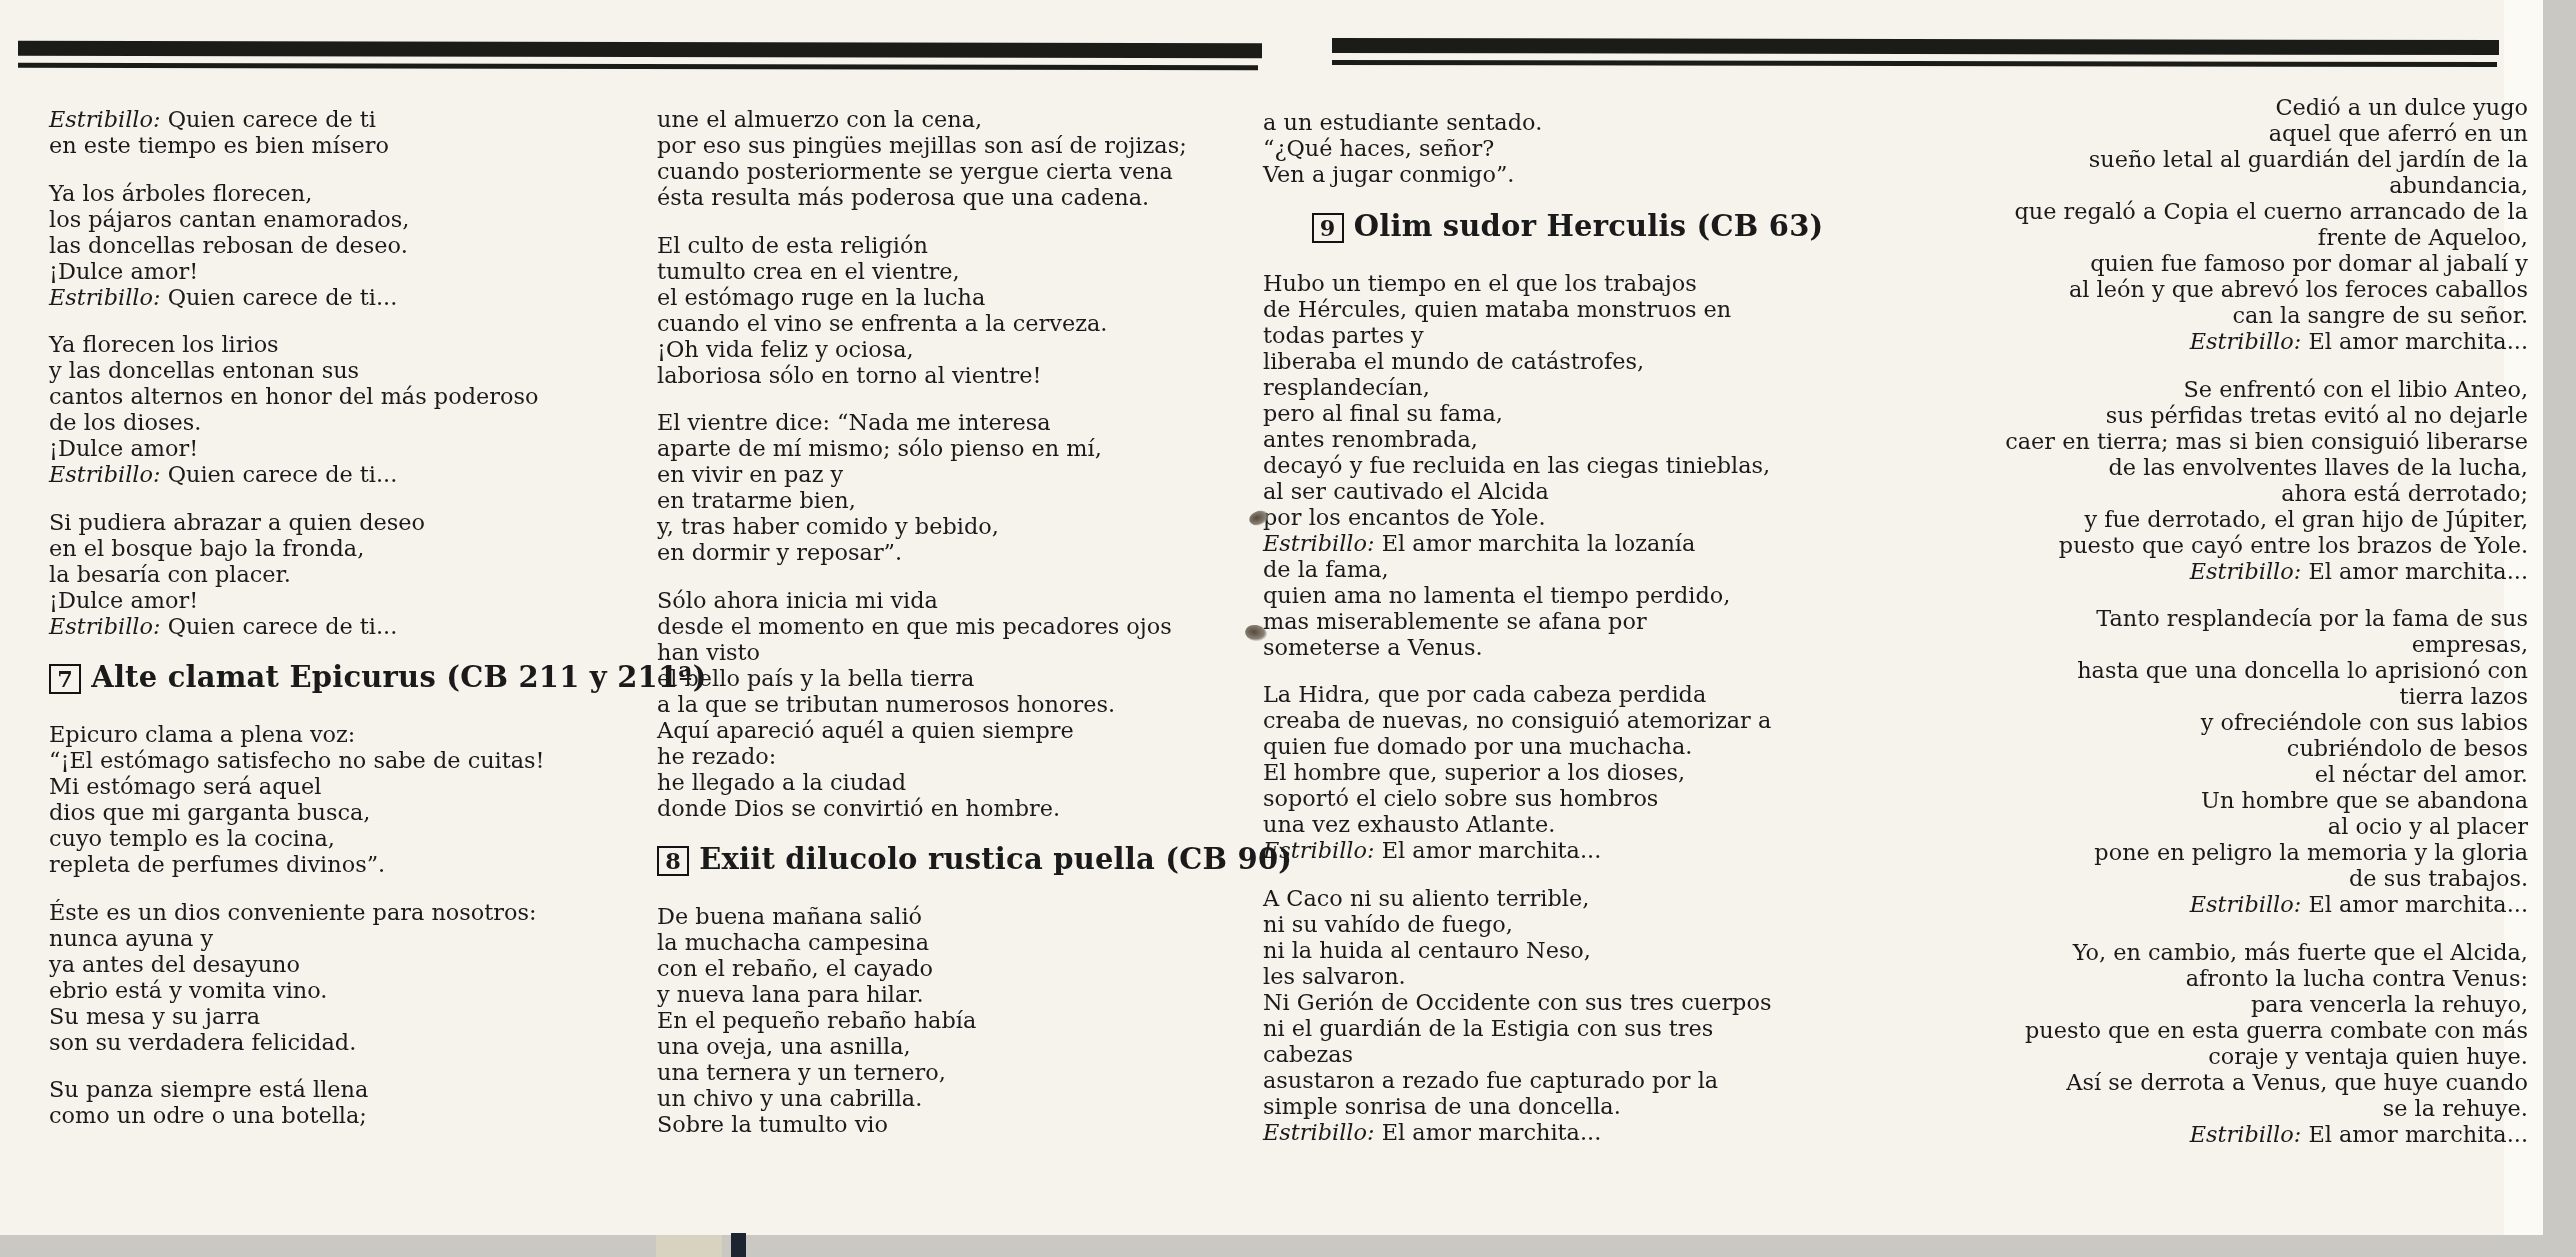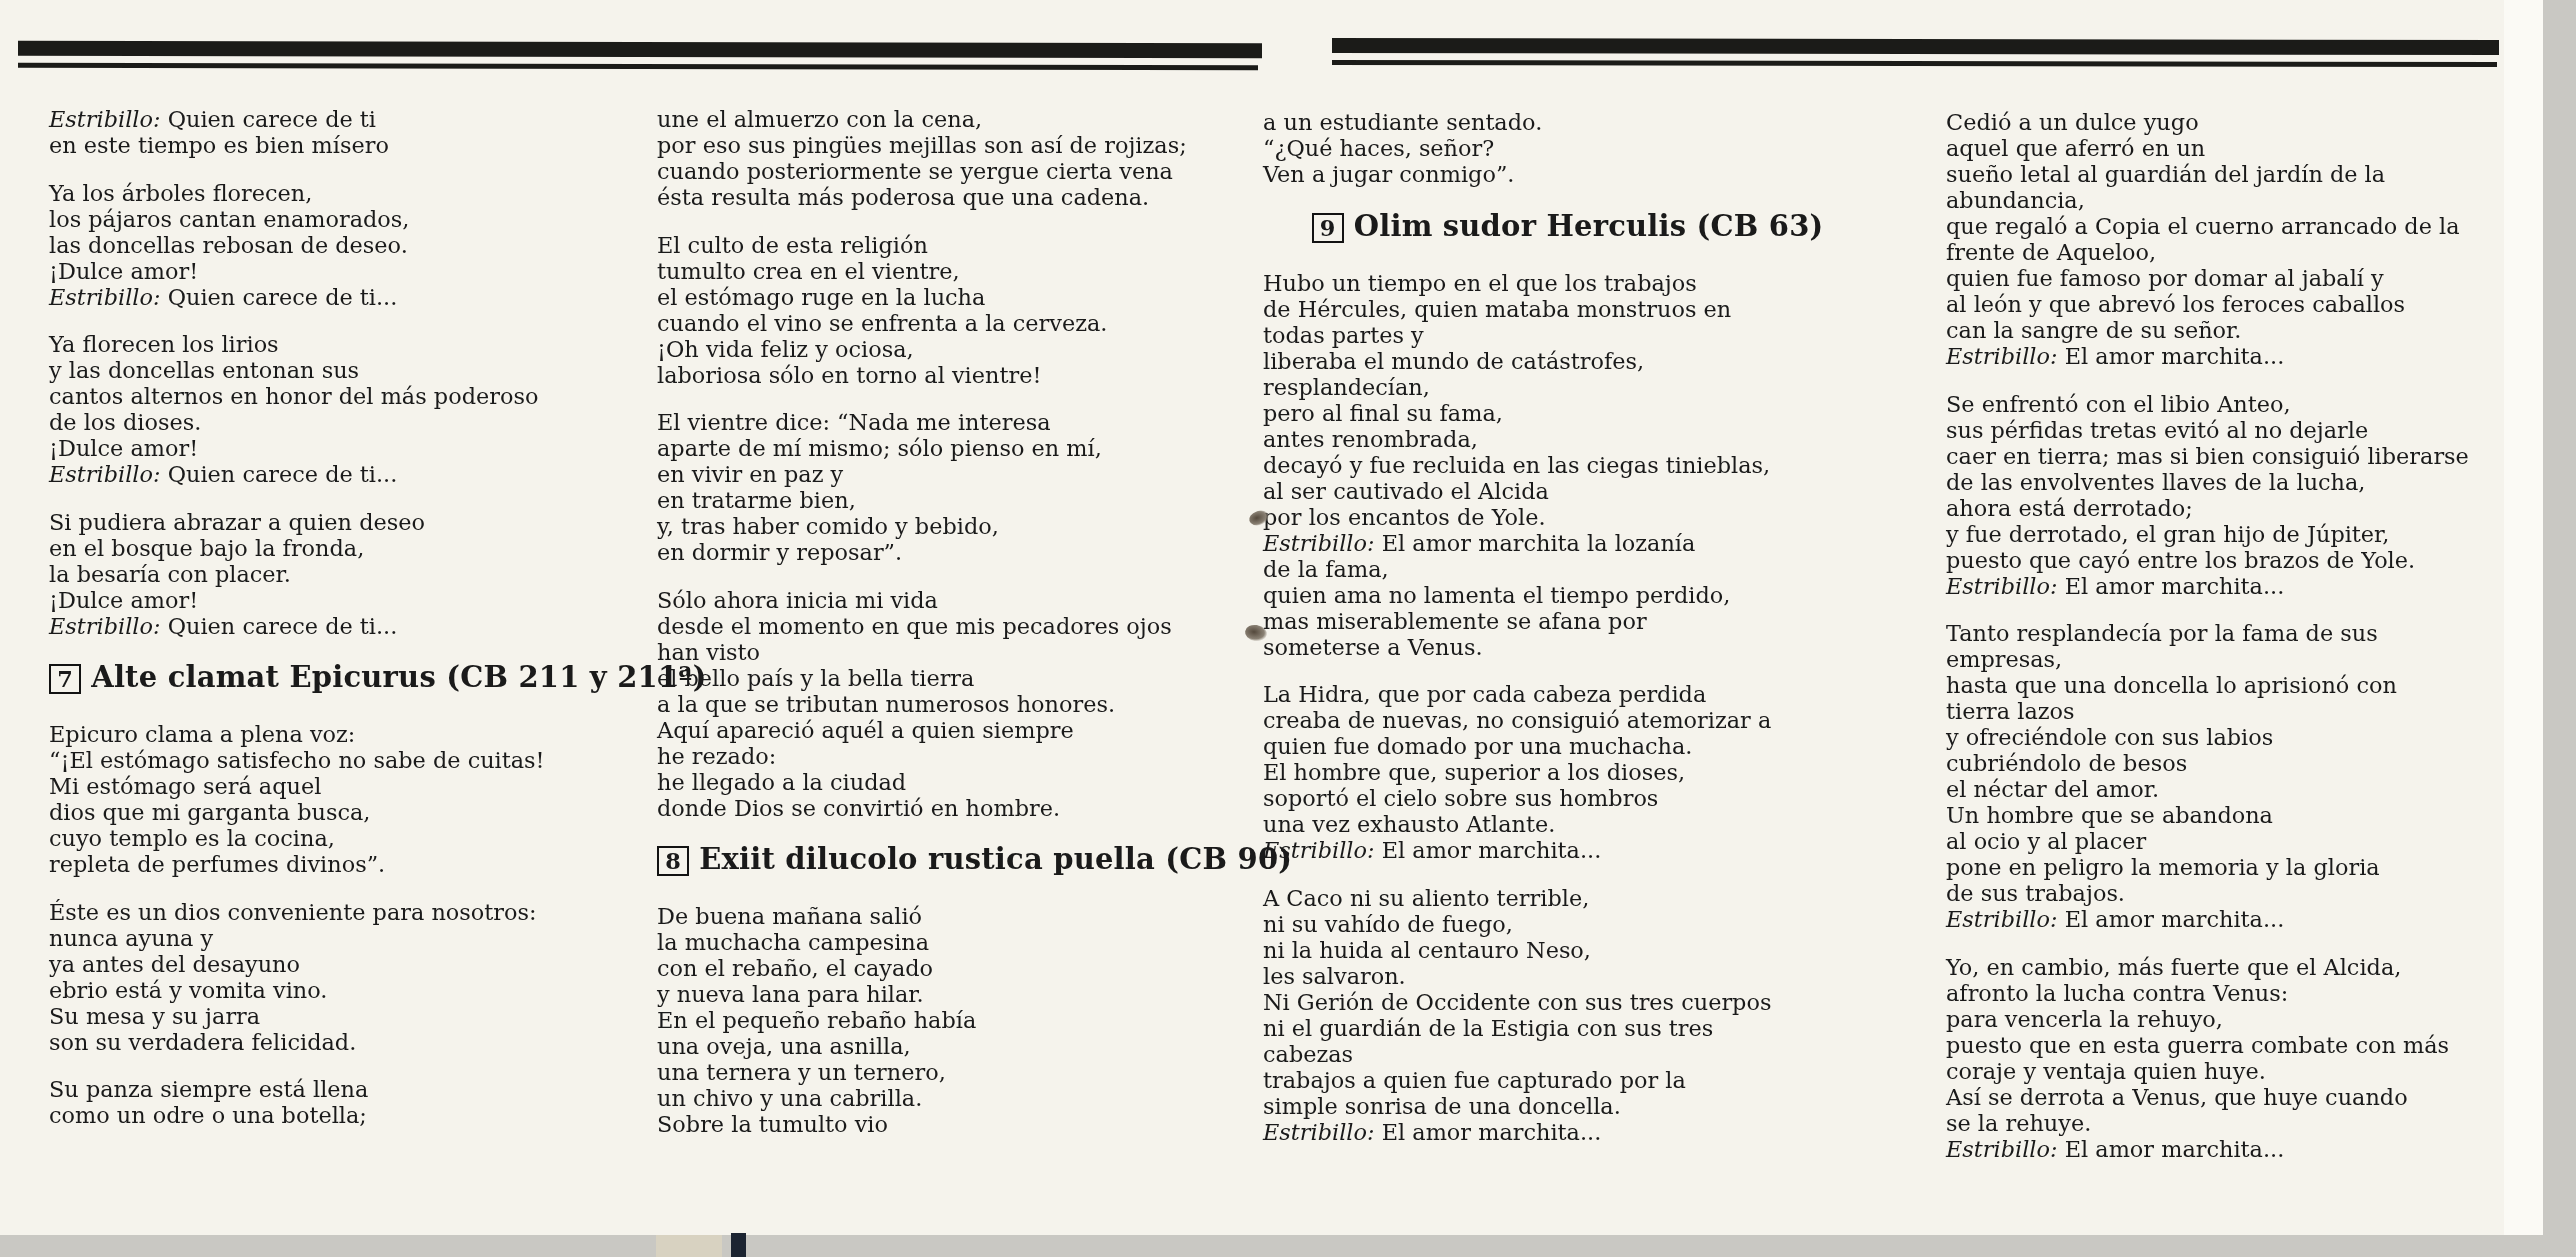--- a/index.html
+++ b/index.html
@@ -17,21 +17,21 @@
   .right-edge{position:absolute;left:2504px;top:0;width:39px;height:1235px;background:var(--edge);}
   .bar{position:absolute;background:var(--bar);}
   .bar-thick-left{left:18px;top:42px;width:1244px;height:15.2px;transform:rotate(0.12deg);}
   .bar-thin-left {left:18px;top:64px;width:1240px;height:5.4px;transform:rotate(0.12deg);}
   .bar-thick-right{left:1332px;top:39px;width:1167px;height:15.2px;transform:rotate(0.1deg);}
   .bar-thin-right {left:1332px;top:61px;width:1165px;height:5.4px;transform:rotate(0.1deg);}
   .col{position:absolute;margin-top:16px;}
   .col-1{left:49px;  top:90px;width:596px;}
   .col-2{left:657px; top:90px;width:618px;}
   .col-3{left:1263px;top:93px;width:609px;}
-  .col-4{left:1946px;top:93px;width:582px;}
+  .col-4{left:1946px;top:78px;width:582px;text-align:right;}
   .line{font-size:22.4px;line-height:26px;white-space:nowrap;}
   .line i{font-style:italic;}
   .stanza{margin:0 0 21.5px 0;}
   .heading{margin:18px 0 27px 0;text-align:center;white-space:nowrap;}
   .numbox{
     display:inline-block;border:2.7px solid #121212;padding:0 6.3px;margin-right:10px;
     font-weight:bold;font-size:22.4px;line-height:26px;vertical-align:baseline;
   }
   .htitle{font-weight:bold;font-size:29px;letter-spacing:0.2px;}
   .speck{position:absolute;border-radius:50%;
@@ -183,21 +183,21 @@
       <div class="line"><i>Estribillo:</i> El amor marchita...</div>
     </div>
     <div class="stanza">
       <div class="line">A Caco ni su aliento terrible,</div>
       <div class="line">ni su vahído de fuego,</div>
       <div class="line">ni la huida al centauro Neso,</div>
       <div class="line">les salvaron.</div>
       <div class="line">Ni Gerión de Occidente con sus tres cuerpos</div>
       <div class="line">ni el guardián de la Estigia con sus tres</div>
       <div class="line">cabezas</div>
-      <div class="line">trabajos a quien fue capturado por la</div>
+      <div class="line">asustaron a rezado fue capturado por la</div>
       <div class="line">simple sonrisa de una doncella.</div>
       <div class="line"><i>Estribillo:</i> El amor marchita...</div>
     </div>
   </div>
 <div class="col col-4">
     <div class="stanza">
       <div class="line">Cedió a un dulce yugo</div>
       <div class="line">aquel que aferró en un</div>
       <div class="line">sueño letal al guardián del jardín de la</div>
       <div class="line">abundancia,</div>

